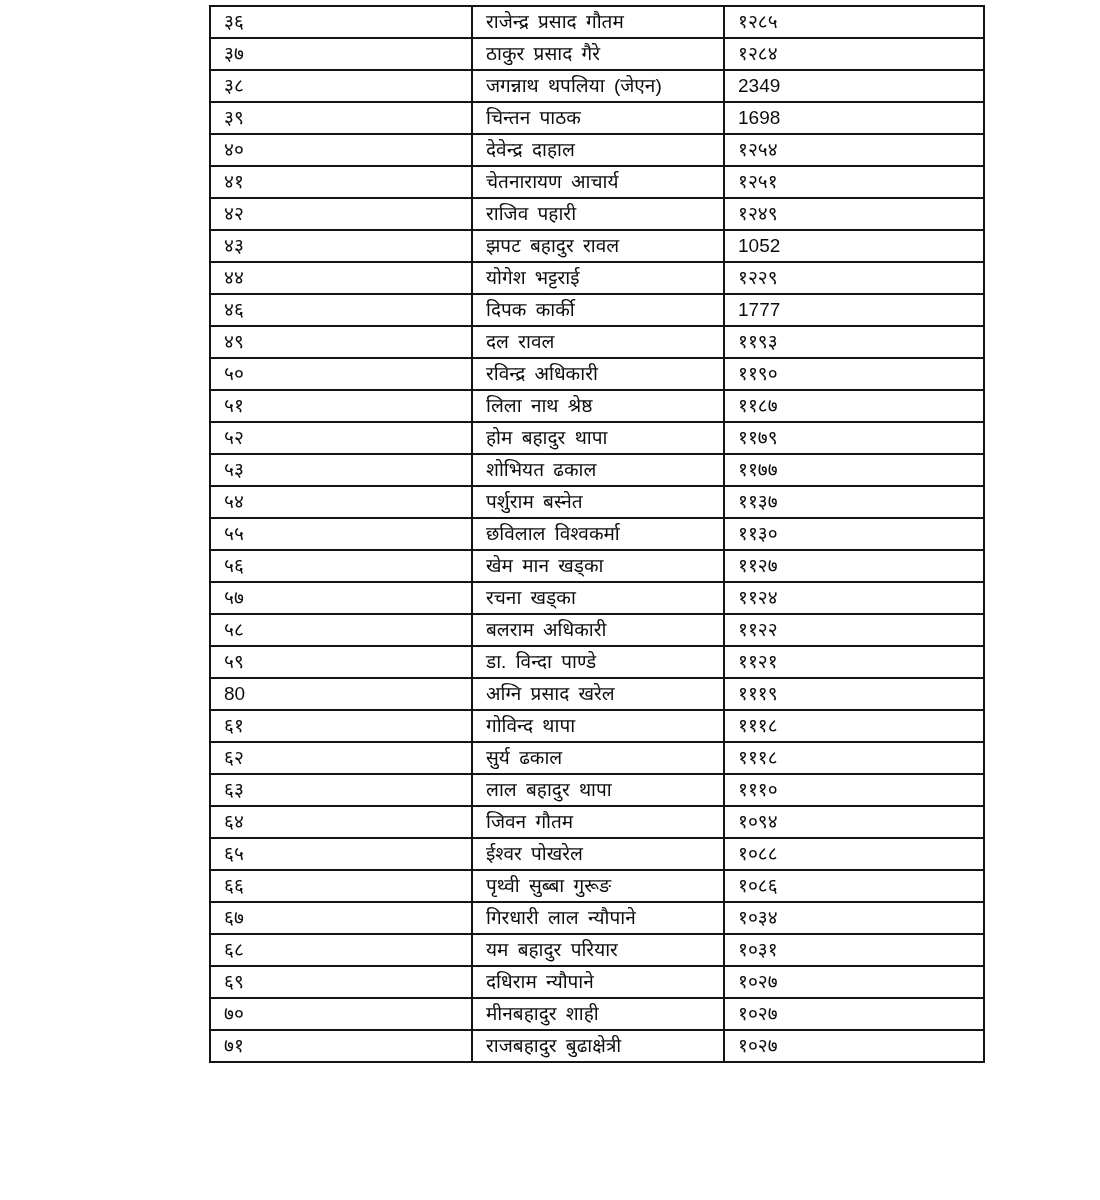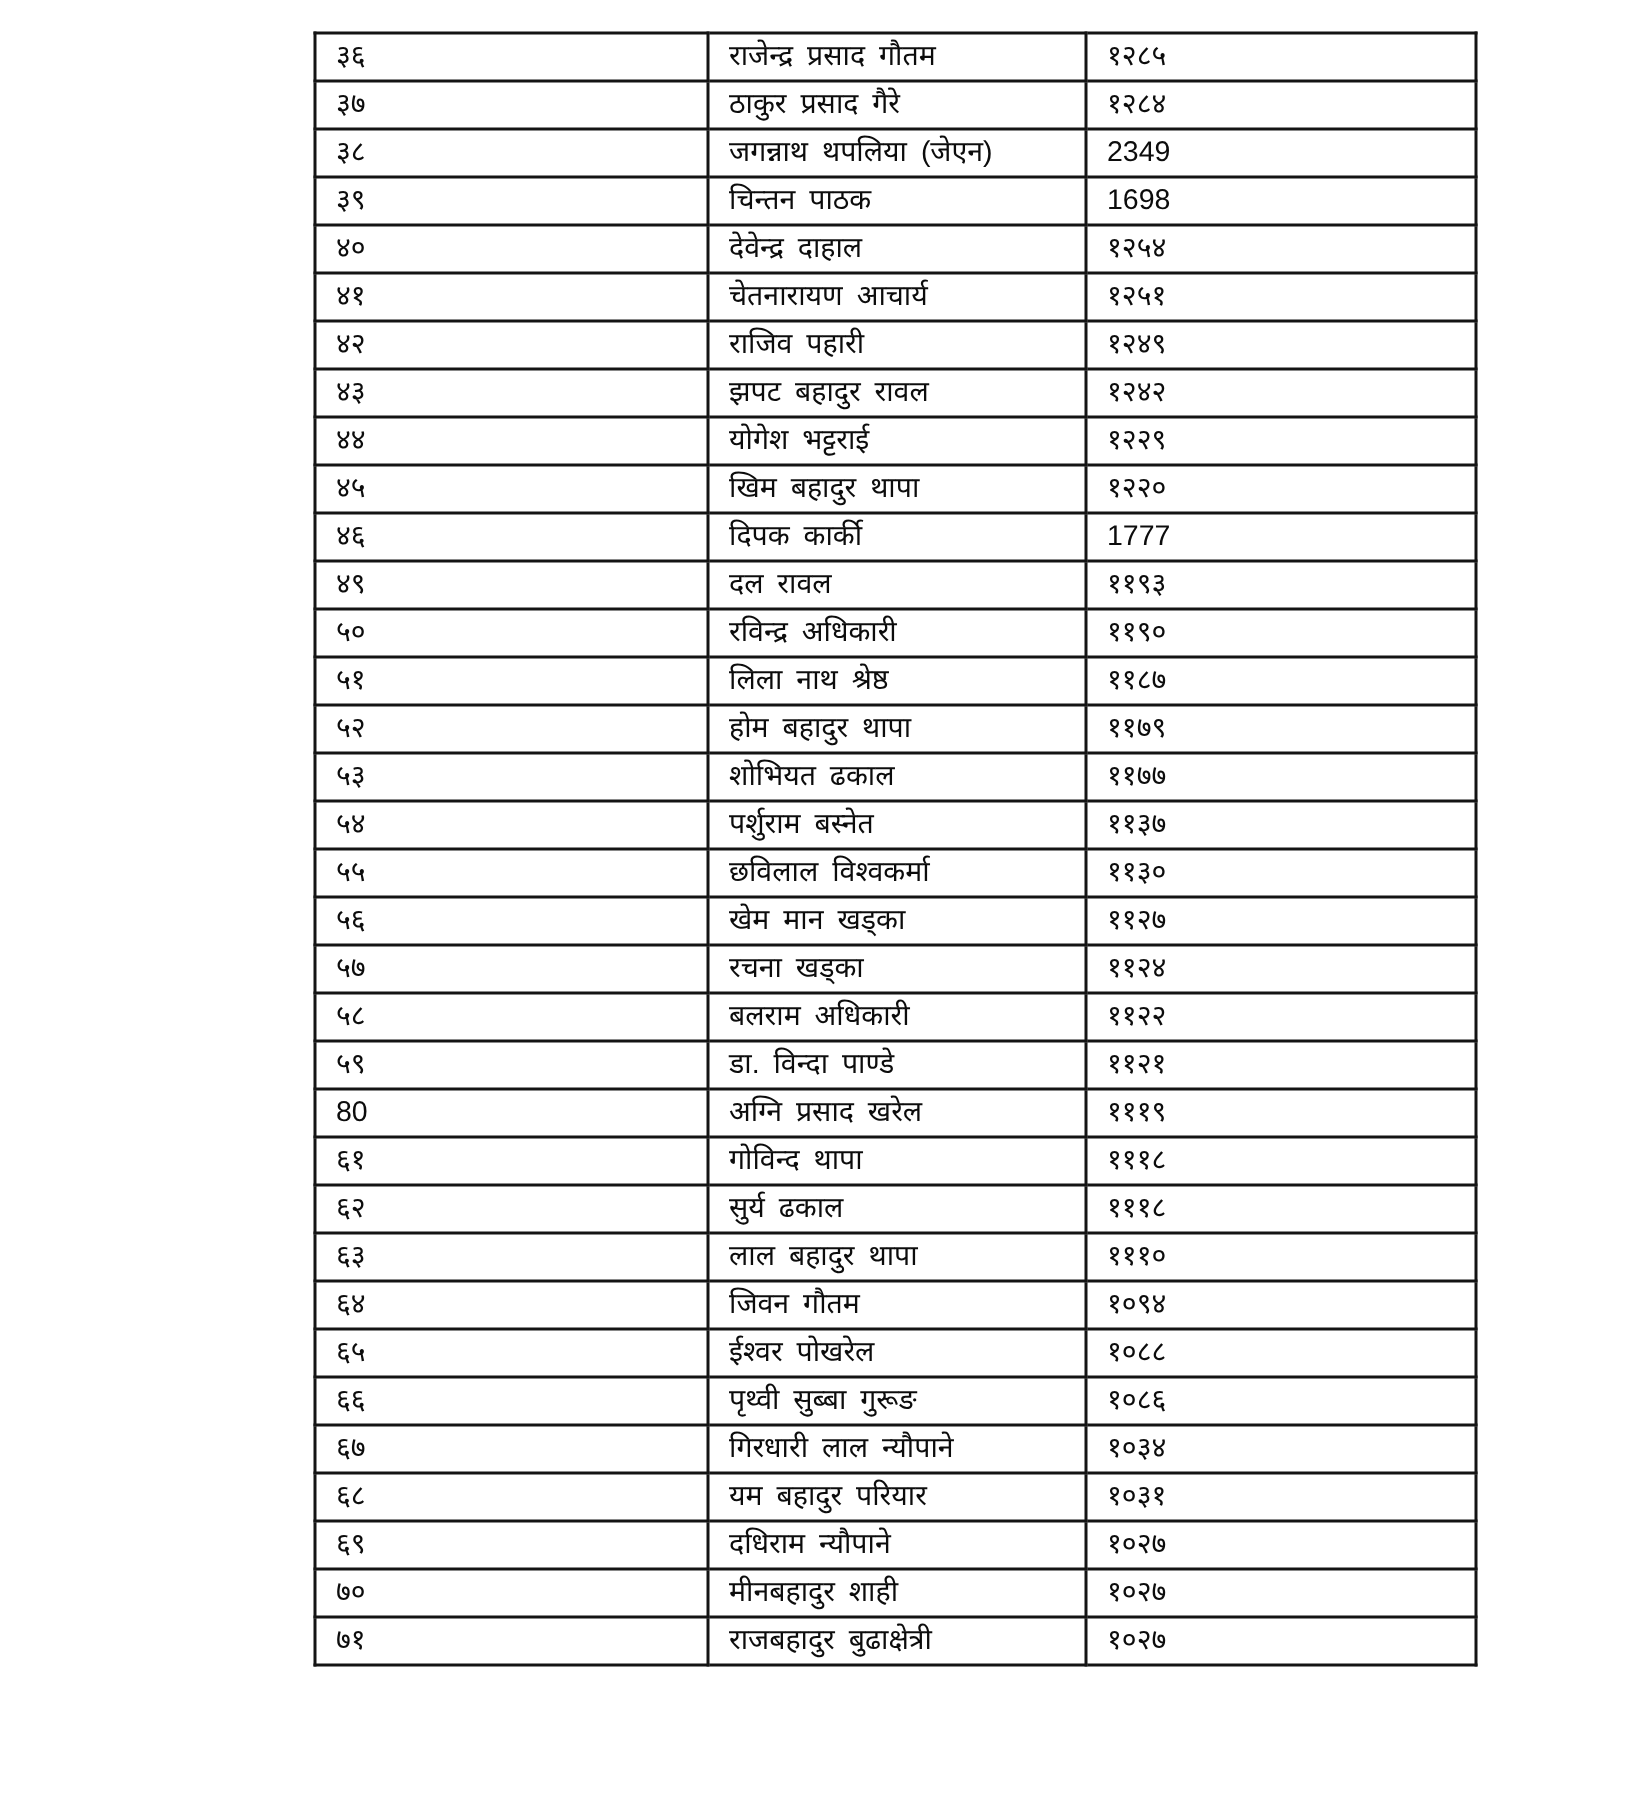--- a/index.html
+++ b/index.html
@@ -18,21 +18,21 @@
     position: absolute;
     left: 0;
     top: 0;
     width: 1100px;
     height: 1200px;
     background: #ffffff;
   }
   .table-wrap {
     position: absolute;
     left: 162px;
-    top: 21px;
+    top: 5px;
     padding-left: 47px;
   }
   table.results {
     border-collapse: collapse;
     table-layout: fixed;
     width: 768px;
     background: #ffffff;
   }
   table.results td {
     border: 2px solid #141414;
@@ -100,31 +100,26 @@
             <td class="col-votes">१२५१</td>
           </tr>
           <tr>
             <td class="col-sn">४२</td>
             <td class="col-name">राजिव पहारी</td>
             <td class="col-votes">१२४९</td>
           </tr>
           <tr>
             <td class="col-sn">४३</td>
             <td class="col-name">झपट बहादुर रावल</td>
-            <td class="col-votes">१२४२</td>
+            <td class="col-votes">1052</td>
           </tr>
           <tr>
             <td class="col-sn">४४</td>
             <td class="col-name">योगेश भट्टराई</td>
             <td class="col-votes">१२२९</td>
-          </tr>
-          <tr>
-            <td class="col-sn">४५</td>
-            <td class="col-name">खिम बहादुर थापा</td>
-            <td class="col-votes">१२२०</td>
           </tr>
           <tr>
             <td class="col-sn">४६</td>
             <td class="col-name">दिपक कार्की</td>
             <td class="col-votes">1777</td>
           </tr>
           <tr>
             <td class="col-sn">४९</td>
             <td class="col-name">दल रावल</td>
             <td class="col-votes">११९३</td>

